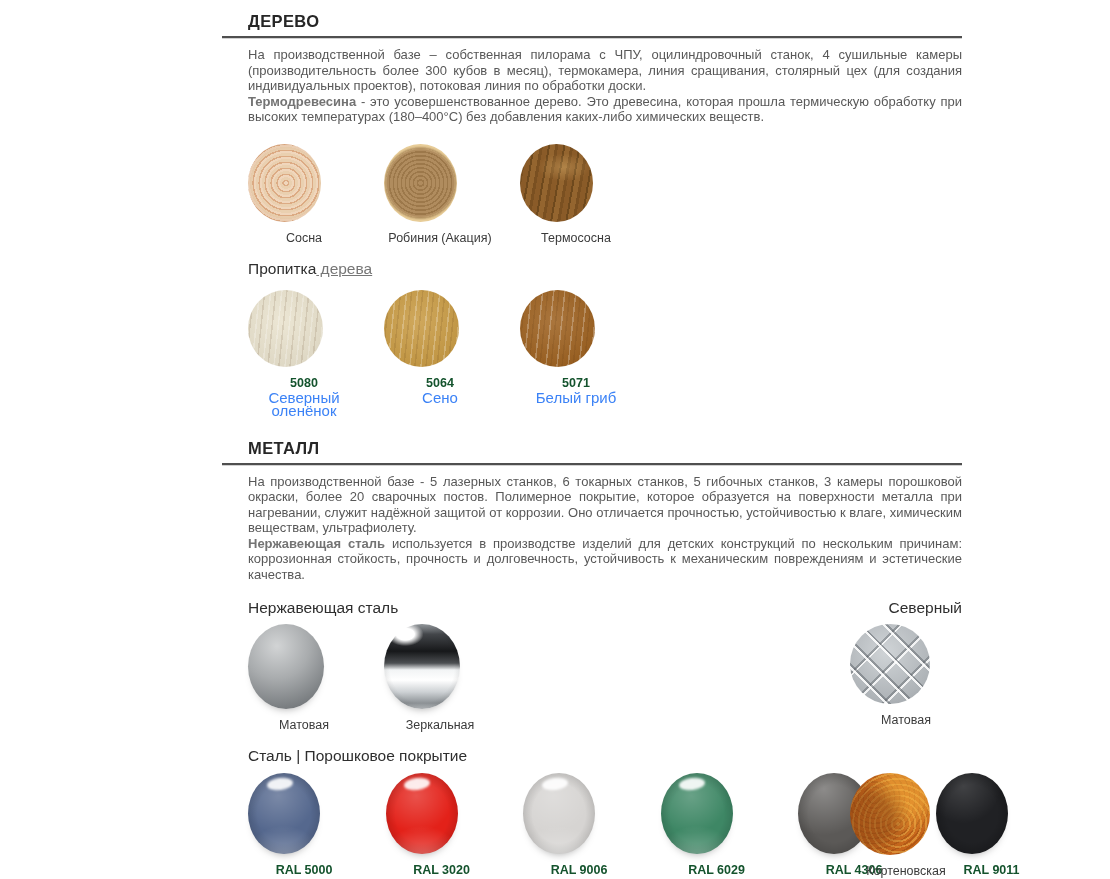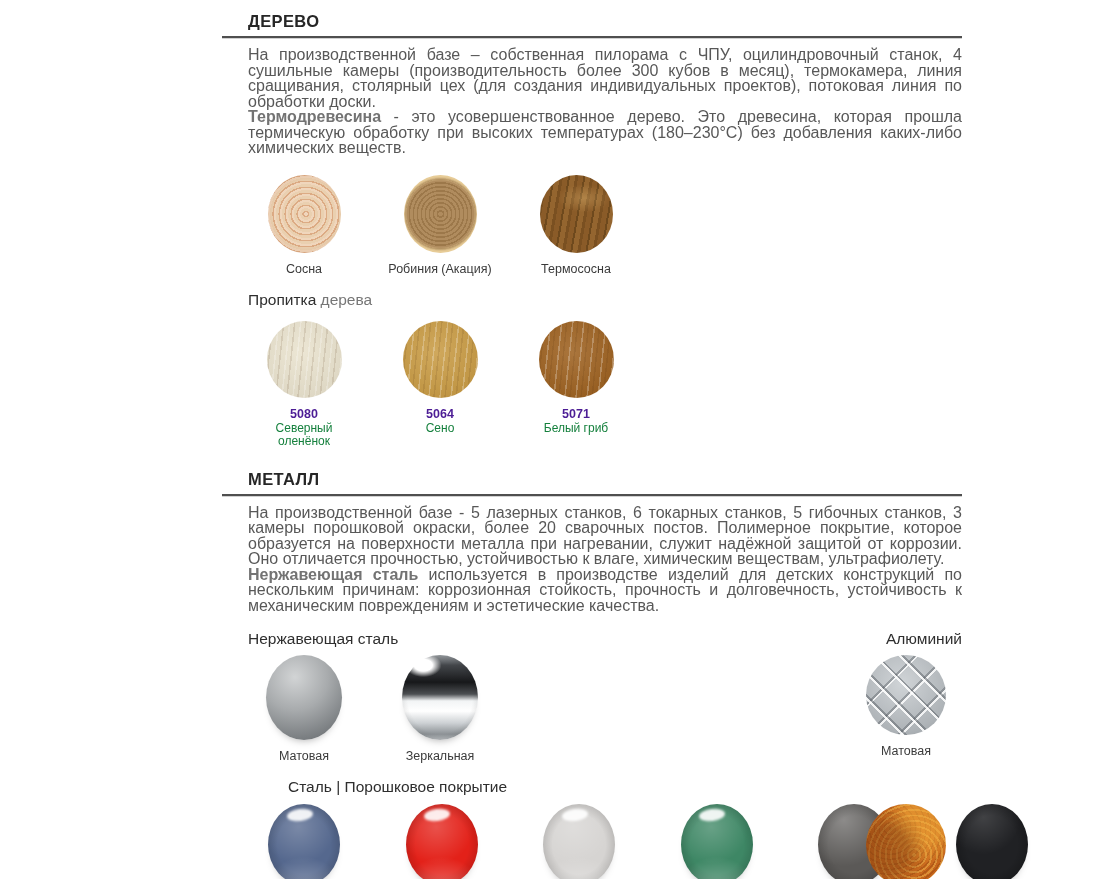--- a/index.html
+++ b/index.html
@@ -4,35 +4,35 @@
 <style>
   html,body{margin:0;padding:0;background:#fff;}
   .page{position:relative;width:1110px;height:879px;background:#ffffff;overflow:hidden;
         font-family:"Liberation Sans", sans-serif;}
   .content{position:absolute;left:248px;top:12px;width:714px;}
 
   
   .section-title{font-size:16.5px;font-weight:bold;color:#262626;letter-spacing:.4px;margin:0 0 5px 0;}
   .rule{height:2px;background:#4f4f4f;box-shadow:0 1px 0 rgba(0,0,0,.18);margin-left:-26px;width:740px;}
   .subhead{font-size:15.5px;color:#2e2e2e;}
-  .subhead .light{color:#767676;}
+  .subhead .light{color:#767676;text-decoration:underline;}
   .subhead-row{display:flex;justify-content:space-between;align-items:flex-end;}
 
   
-  .body-p{font-size:16px;line-height:15.5px;color:#585858;text-align:justify;margin:0;}
+  .body-p{font-size:13px;line-height:15.5px;color:#585858;text-align:justify;margin:0;}
   .body-block{margin-top:9px;}
   .lead-bold{font-weight:bold;color:#737373;}
 
   
   .row{display:flex;position:relative;}
-  .cell{display:flex;flex-direction:column;align-items:center;}
+  .cell{display:flex;flex-direction:column;}
   .cell-label{margin-top:9px;font-size:12.5px;line-height:14px;color:#3a3a3a;text-align:center;width:112px;}
   .cell-label.nowrap{white-space:nowrap;}
-  .code{display:block;font-weight:bold;color:#4c1d95;font-size:12.5px;}
-  .name{display:block;color:#15803d;font-size:12px;line-height:13.5px;margin-top:1px;}
+  .code{display:block;font-weight:bold;color:#14532d;font-size:12.5px;}
+  .name{display:block;color:#3b82f6;font-size:15px;line-height:13.5px;margin-top:1px;}
   .right-cell{position:absolute;right:0;top:0;}
 
   
   .swatch{border-radius:50%;}
   .sh{box-shadow:0 6px 9px -6px rgba(0,0,0,.35);}
 
   
   .tx-pine{width:73px;height:78px;background:
     radial-gradient(circle at 52% 50%, rgba(0,0,0,0) 58%, rgba(178,116,74,.22) 82%, rgba(160,98,58,.5) 97%),
     repeating-radial-gradient(circle at 52% 50%, #f0d6bc 0 2px, #dcab84 2px 3.5px, #ead0b0 3.5px 6px);}
@@ -91,38 +91,38 @@
     radial-gradient(circle at 38% 16%, rgba(255,255,255,.15), rgba(0,0,0,0) 46%),
     var(--c,#222);}
 
   
   .mt-wood-row{margin-top:19px;}
   .mt-impr-head{margin-top:15px;}
   .mt-impr-row{margin-top:12px;}
   .mt-metal{margin-top:21px;}
   .mt-stainless{margin-top:17px;}
   .mt-sphere-row{margin-top:7px;}
-  .mt-powder-head{margin-top:15px;margin-left:40px;}
+  .mt-powder-head{margin-top:15px;}
   .mt-powder-row{margin-top:8px;}
   .gap24{gap:24px;}
   .gap26{gap:25.5px;}
 </style>
 </head>
 <body>
 
 <div class="page">
   <div class="content">
 
     <div>
       <div class="section-title">ДЕРЕВО</div>
       <div class="rule"></div>
 
       <div class="body-block">
         <p class="body-p">На производственной базе – собственная пилорама с ЧПУ, оцилиндровочный станок, 4 сушильные камеры (производительность более 300 кубов в месяц), термокамера, линия сращивания, столярный цех (для создания индивидуальных проектов), потоковая линия по обработки доски.</p>
-        <p class="body-p"><span class="lead-bold">Термодревесина</span><span> - это усовершенствованное дерево. Это древесина, которая прошла термическую обработку при высоких температурах (180–230°C) без добавления каких-либо химических веществ.</span></p>
+        <p class="body-p"><span class="lead-bold">Термодревесина</span><span> - это усовершенствованное дерево. Это древесина, которая прошла термическую обработку при высоких температурах (180–400°C) без добавления каких-либо химических веществ.</span></p>
       </div>
 
       <div class="row gap24 mt-wood-row">
         <div class="cell">
           <div class="swatch tx-pine"></div>
           <div class="cell-label nowrap">Сосна</div>
         </div>
         <div class="cell">
           <div class="swatch tx-robinia"></div>
           <div class="cell-label nowrap">Робиния (Акация)</div>
@@ -164,21 +164,21 @@
       <div class="section-title">МЕТАЛЛ</div>
       <div class="rule"></div>
 
       <div class="body-block">
         <p class="body-p">На производственной базе - 5 лазерных станков, 6 токарных станков, 5 гибочных станков, 3 камеры порошковой окраски, более 20 сварочных постов. Полимерное покрытие, которое образуется на поверхности металла при нагревании, служит надёжной защитой от коррозии. Оно отличается прочностью, устойчивостью к влаге, химическим веществам, ультрафиолету.</p>
         <p class="body-p"><span class="lead-bold">Нержавеющая сталь</span><span> используется в производстве изделий для детских конструкций по нескольким причинам: коррозионная стойкость, прочность и долговечность, устойчивость к механическим повреждениям и эстетические качества.</span></p>
       </div>
 
       <div class="subhead-row mt-stainless">
         <div class="subhead">Нержавеющая сталь</div>
-        <div class="subhead">Алюминий</div>
+        <div class="subhead">Северный</div>
       </div>
 
       <div class="row gap24 mt-sphere-row">
         <div class="cell">
           <div class="swatch tx-matte sh"></div>
           <div class="cell-label nowrap">Матовая</div>
         </div>
         <div class="cell">
           <div class="swatch tx-chrome sh"></div>
           <div class="cell-label nowrap">Зеркальная</div>

